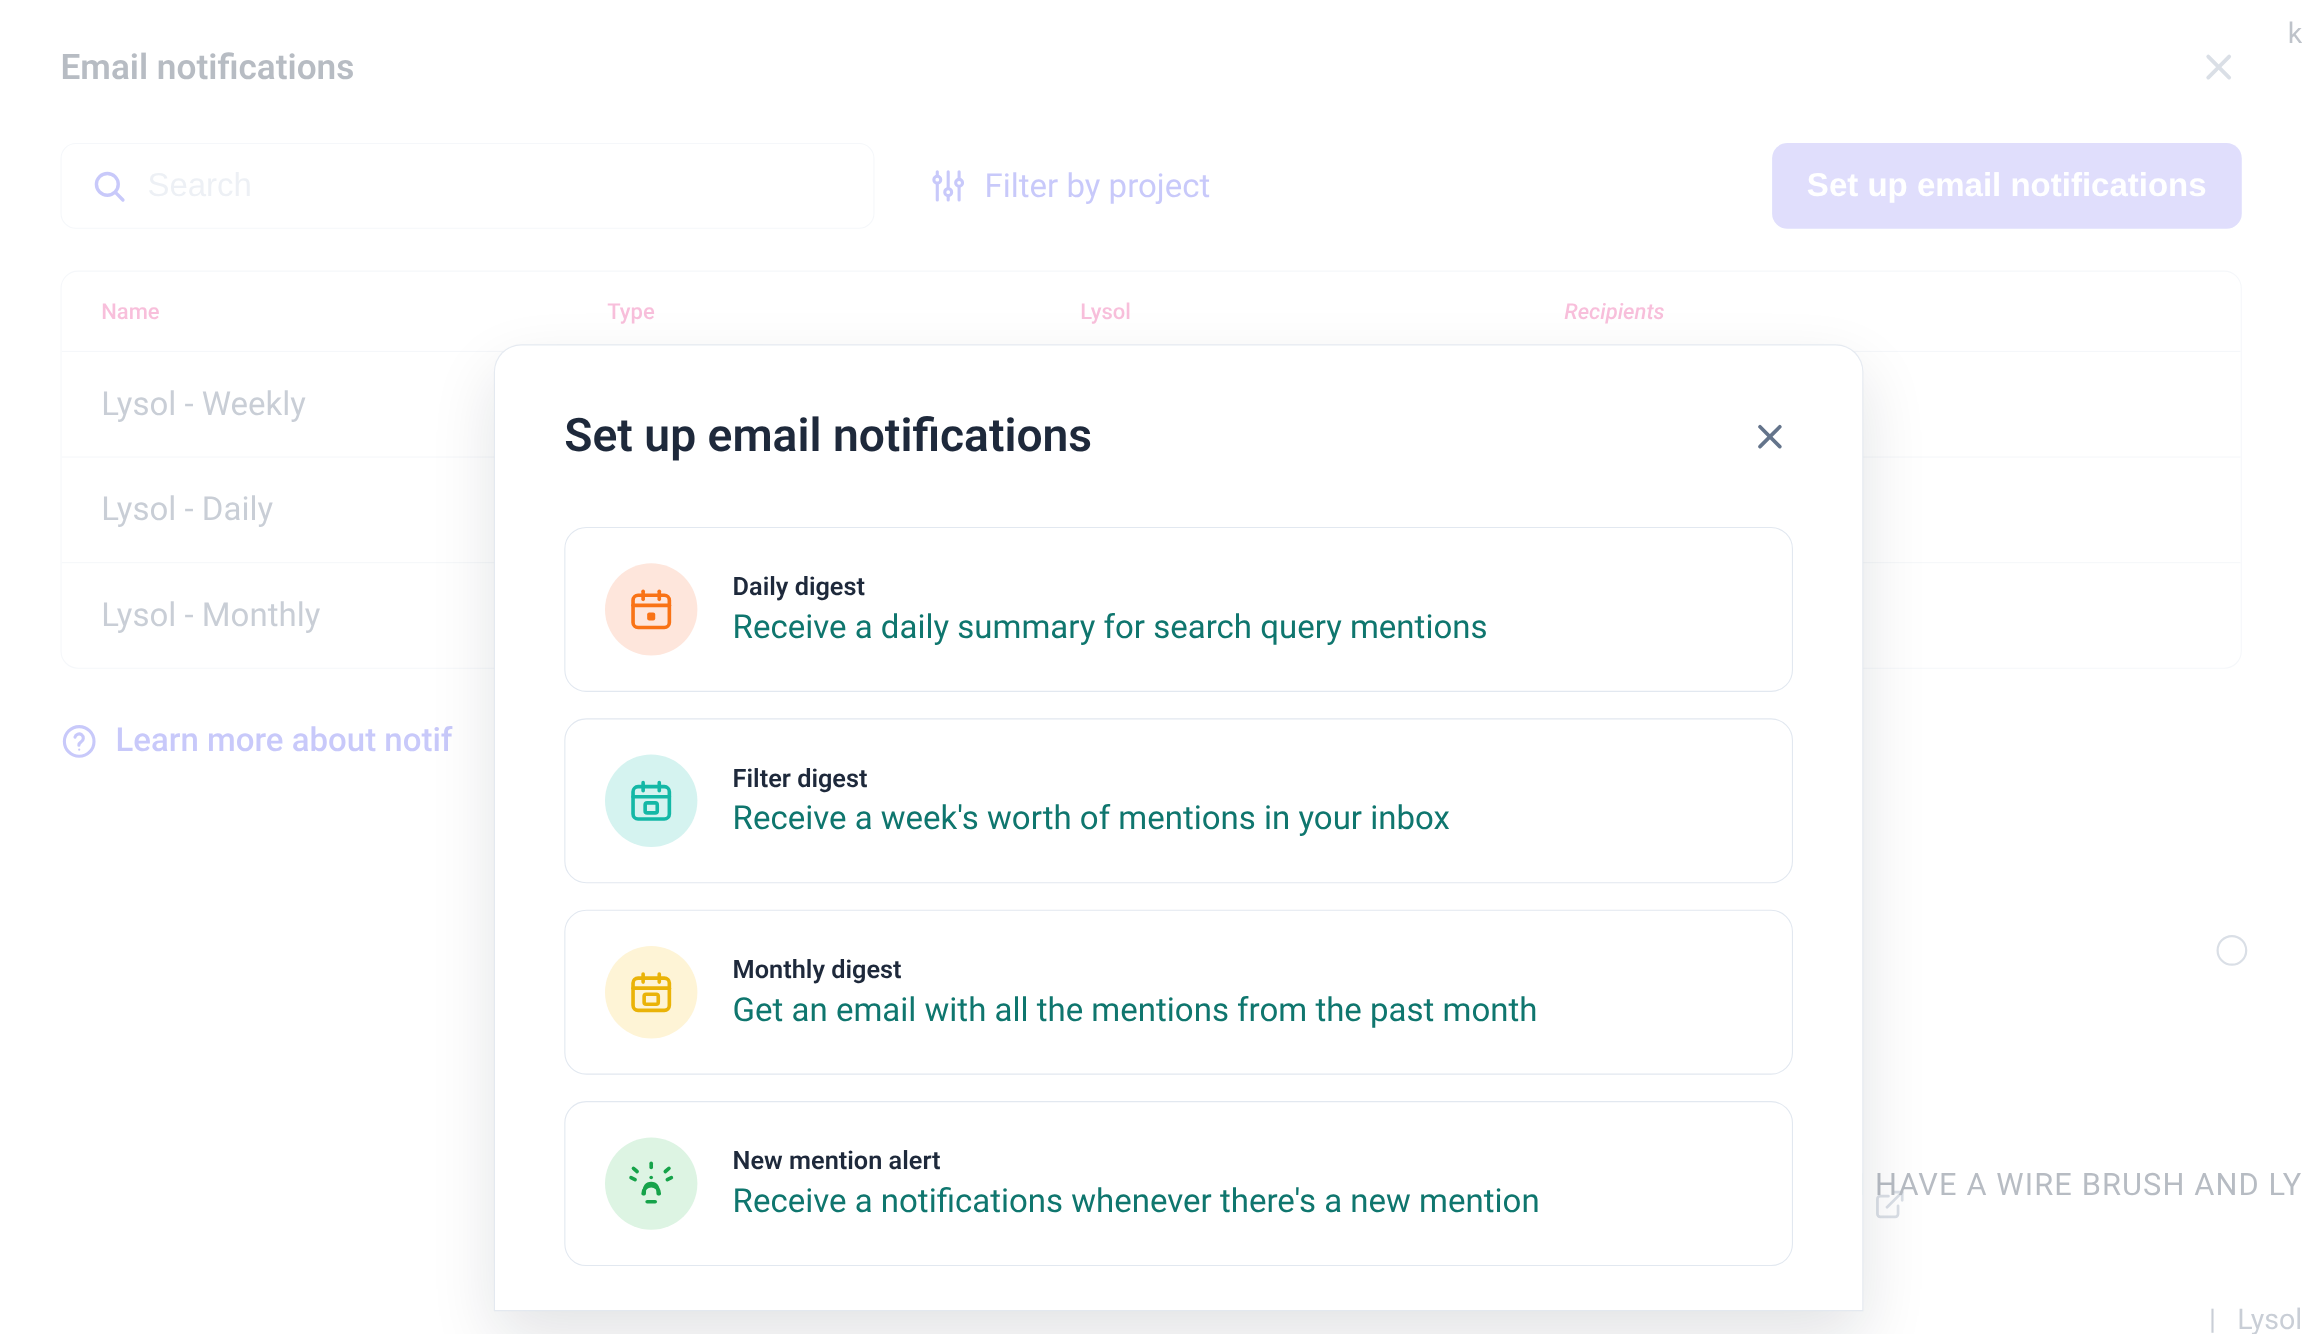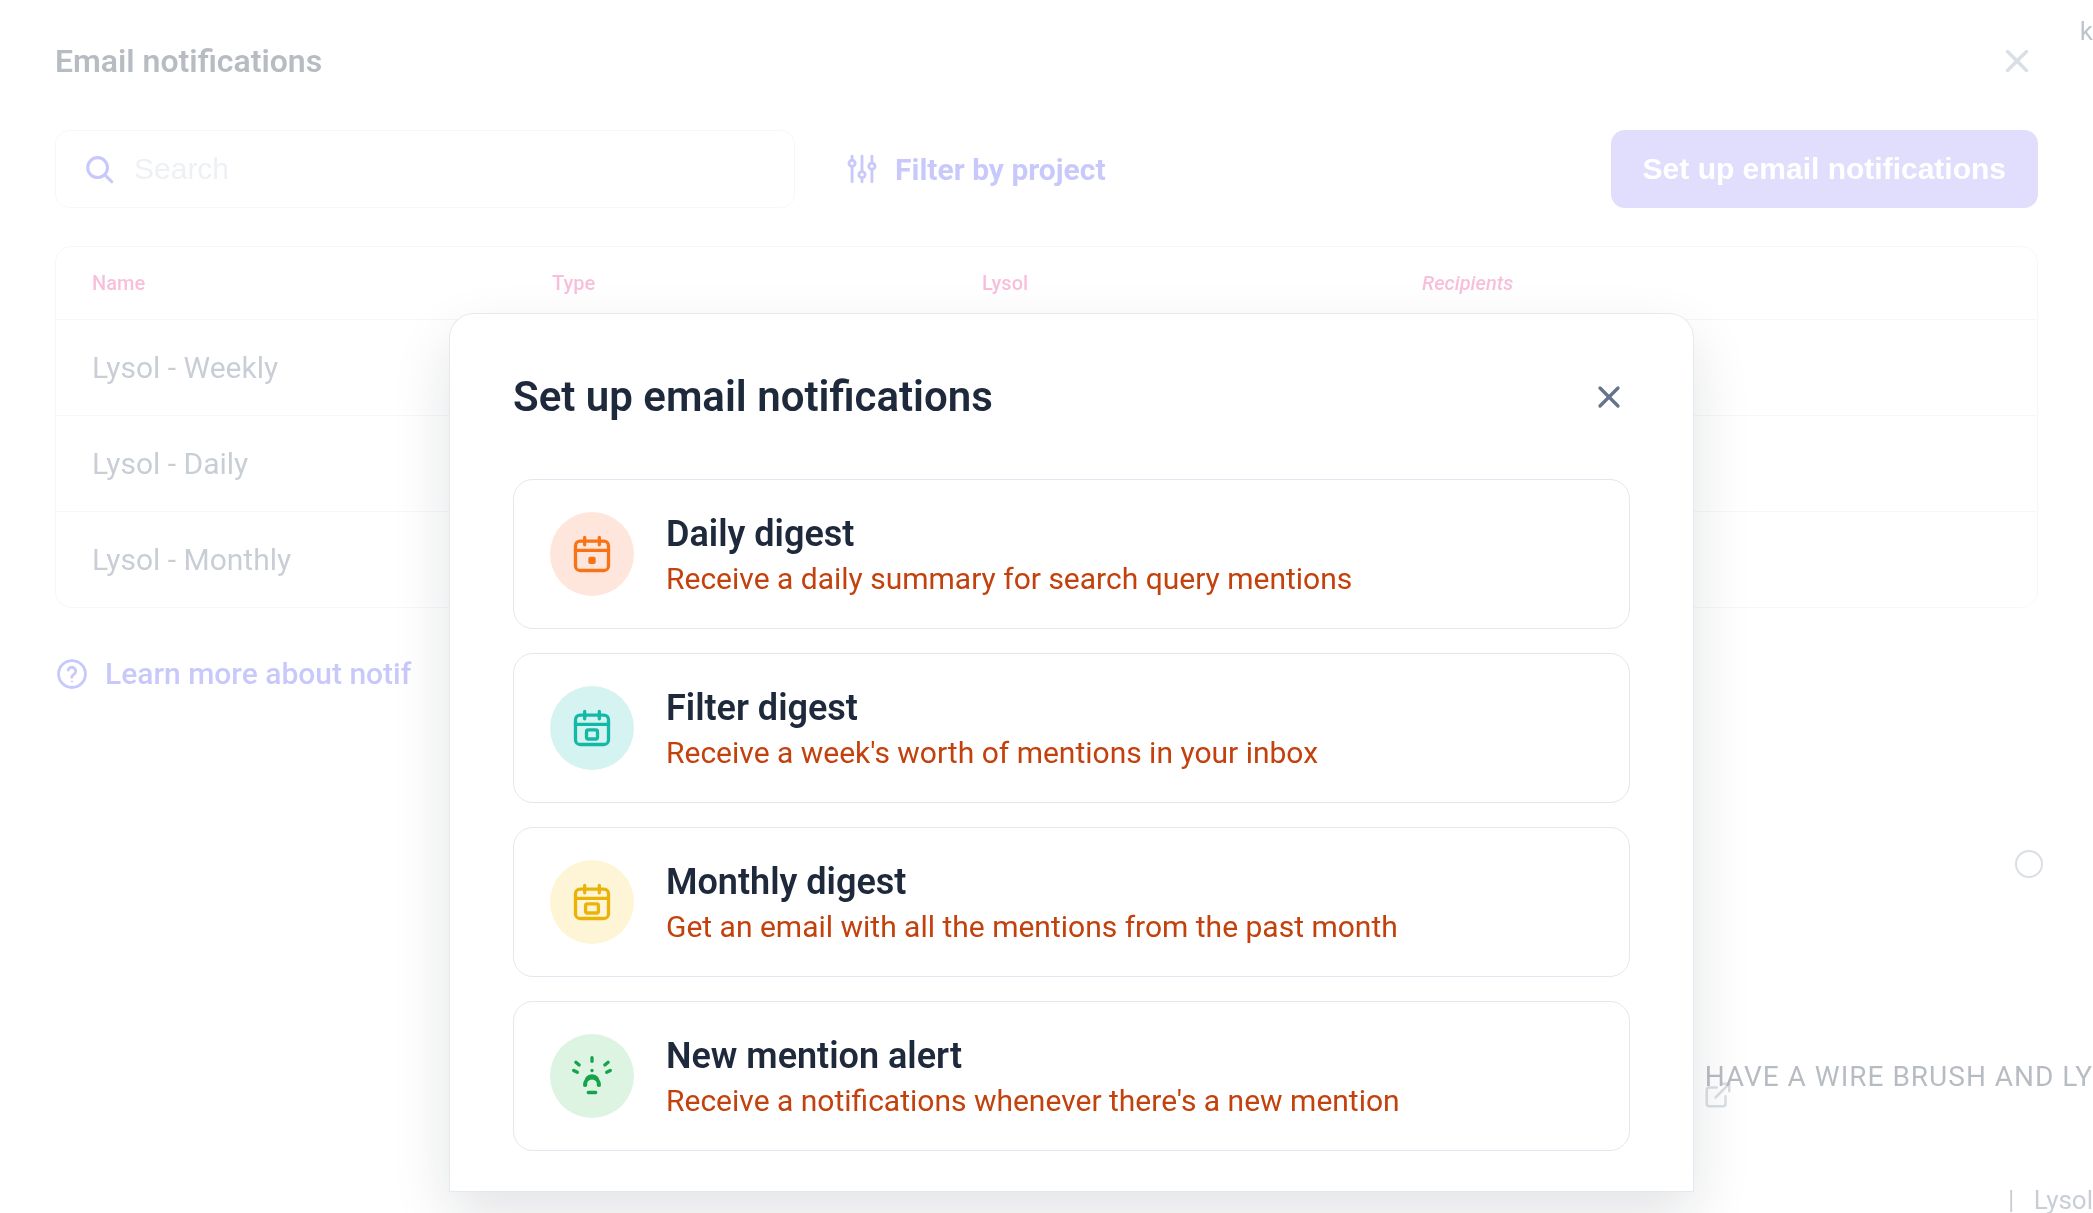--- a/index.html
+++ b/index.html
@@ -80,21 +80,21 @@
 }
 .search-input::placeholder {
   color: #cbd5e1;
 }
 .filter-btn {
   display: flex;
   align-items: center;
   gap: 16px;
   color: #6366f1;
   font-size: 30px;
-  font-weight: 700;
+  font-weight: 400;
   cursor: pointer;
   padding: 0 10px;
 }
 .primary-btn {
   margin-left: auto;
   background: #a5a2f6;
   color: #ffffff;
   font-size: 30px;
   font-weight: 600;
   border: none;
@@ -237,27 +237,27 @@
 .option-icon.daily { background: #fee6dc; }
 .option-icon.weekly { background: #d5f3f0; }
 .option-icon.monthly { background: #fef4d6; }
 .option-icon.alert { background: #ddf4e3; }
 .option-text {
   display: flex;
   flex-direction: column;
   gap: 6px;
 }
 .option-title {
-  font-size: 36px;
+  font-size: 23px;
   font-weight: 600;
   color: #1e293b;
 }
 .option-desc {
   font-size: 30px;
-  color: #c2410c;
+  color: #0f766e;
 }
 </style>
 </head>
 <body>
 
 <div class="backdrop">
   <div class="page-container">
     <div class="page-header">
       <h1 class="page-title">Email notifications</h1>
       <div class="close-page">

